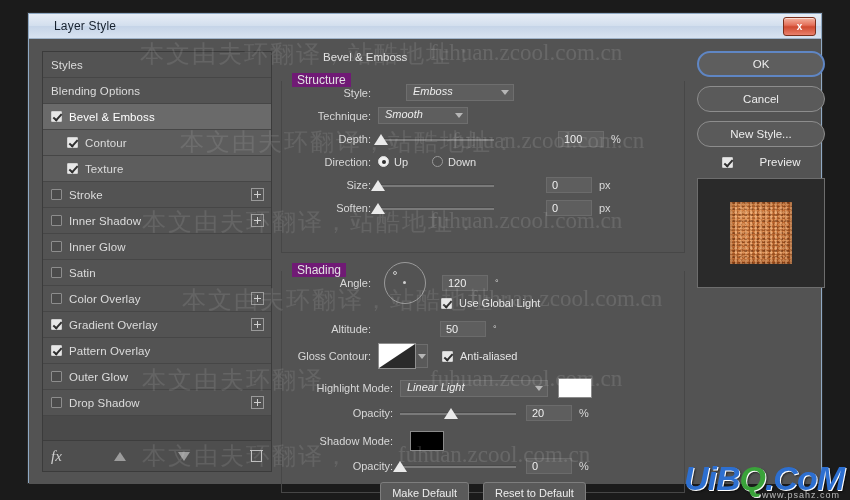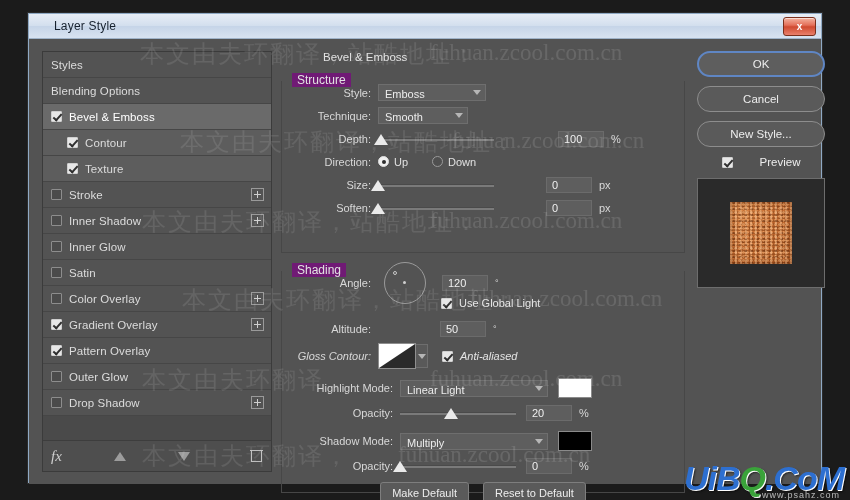--- a/index.html
+++ b/index.html
@@ -109,22 +109,22 @@
   .grp-shade{height:222px;margin-top:18px;}
 
   .row{display:flex;align-items:center;height:23px;position:relative;}
   .lab{
     width:96px;text-align:right;padding-right:7px;font-size:11px;color:#d8d8d8;
     box-sizing:border-box;flex:0 0 auto;
   }
   .lab-w{width:118px;}
   .ddl{
     height:17px;background:#5e5e5e;border:1px solid #6e6e6e;
-    box-sizing:border-box;display:flex;align-items:flex-end;
-    padding-left:6px;font-size:11px;color:#ececec;position:relative;cursor:pointer;
+    box-sizing:border-box;display:flex;align-items:flex-start;
+    padding-left:6px;font-size:11px;color:#ececec;position:relative;cursor:pointer;font-style:italic;
   }
   .ddl .chev{
     position:absolute;right:5px;top:5px;width:7px;height:4px;
   }
   .ddl .chev::after{
     content:"";position:absolute;left:0;top:0;
     border-left:4px solid transparent;border-right:4px solid transparent;
     border-top:5px solid #b6b6b6;
   }
   .ddl-style{width:108px;}
@@ -359,21 +359,21 @@
           <span class="trash"></span>
         </div>
       </div>
 
       <div class="main">
         <div class="section-title">Bevel &amp; Emboss</div>
 
         <div class="group grp-struct">
           <div class="group-head">Structure</div>
 
-          <div class="row" style="margin-top:14px;">
+          <div class="row" style="margin-top:14px;gap:28px;">
             <span class="lab">Style:</span>
             <span class="ddl ddl-style">
               <span>Emboss</span>
               <span class="chev"></span>
             </span>
           </div>
 
           <div class="row">
             <span class="lab">Technique:</span>
             <span class="ddl ddl-tech">
@@ -441,21 +441,21 @@
             </div>
 
             <div class="row" style="position:absolute;left:0;top:46px;">
               <span class="lab">Altitude:</span>
               <span style="width:46px;"></span>
               <span class="numbox" style="margin-left:16px;">50</span>
               <span class="unit-deg">°</span>
             </div>
           </div>
 
-          <div class="row" style="height:30px;font-style:italic;">
+          <div class="row" style="height:30px;">
             <span class="lab">Gloss Contour:</span>
             <span class="gloss"></span>
             <span class="gloss-chev"></span>
             <span class="inline-cb" style="margin-left:14px;">
               <span class="cbx on"></span>
               <span class="lbl2">Anti-aliased</span>
             </span>
           </div>
 
           <div class="row" style="height:26px;margin-top:4px;">
@@ -472,24 +472,20 @@
             <span class="slider" style="width:116px;">
               <span class="track"></span>
               <span class="thumb" style="left:44px;"></span>
             </span>
             <span class="numbox" style="margin-left:10px;">20</span>
             <span class="unit">%</span>
           </div>
 
           <div class="row" style="height:26px;margin-top:4px;">
             <span class="lab lab-w">Shadow Mode:</span>
-            <span class="ddl ddl-blend">
-              <span>Multiply</span>
-              <span class="chev"></span>
-            </span>
             <span class="swatch" style="background:#000000;"></span>
           </div>
 
           <div class="row">
             <span class="lab lab-w">Opacity:</span>
             <span class="slider" style="width:116px;">
               <span class="track"></span>
               <span class="thumb" style="left:-7px;"></span>
             </span>
             <span class="numbox" style="margin-left:10px;">0</span>

